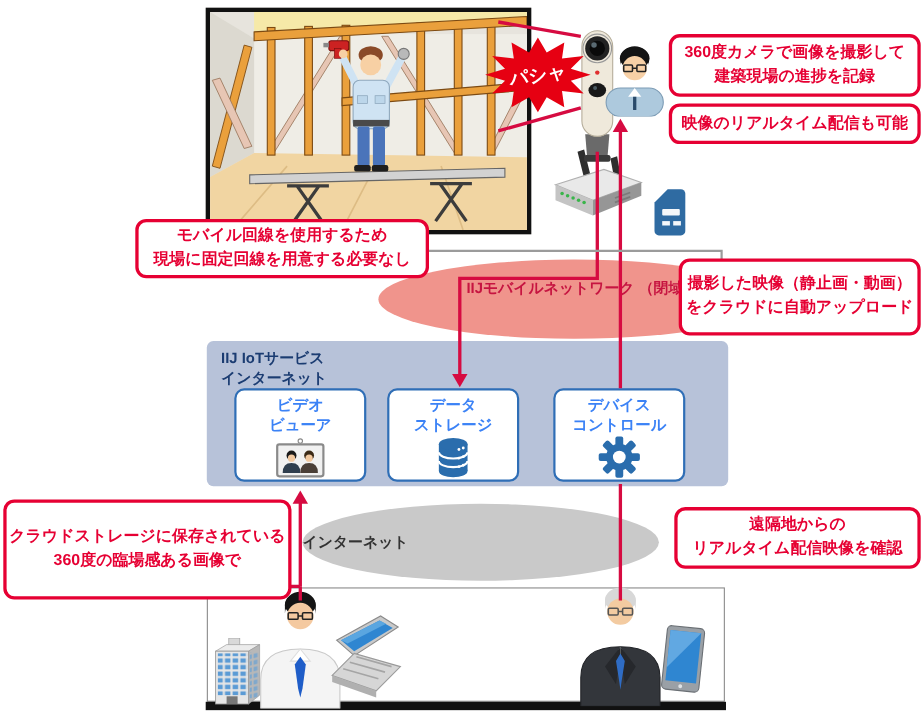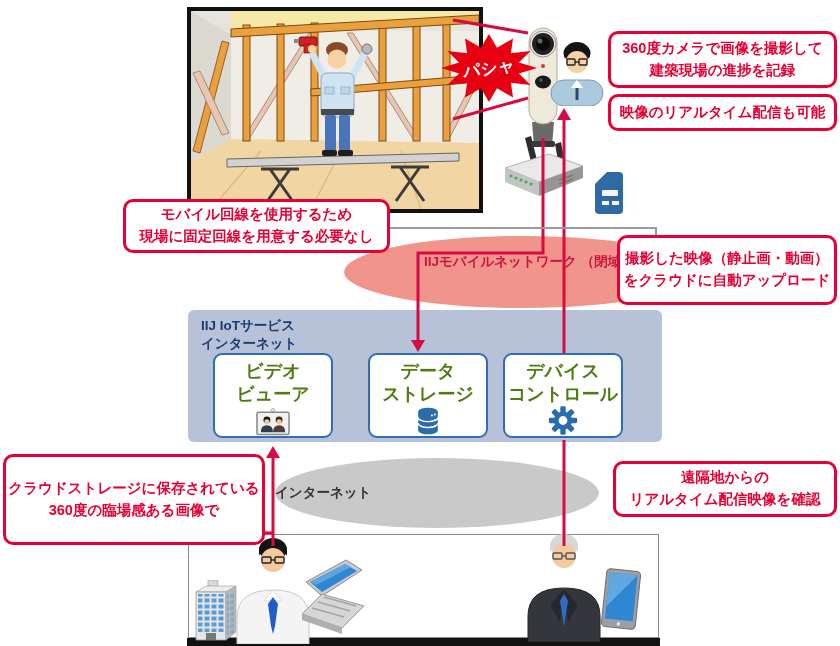--- a/index.html
+++ b/index.html
@@ -21,22 +21,22 @@
             display:flex;align-items:center;justify-content:flex-start;color:#333;
             font-weight:bold;font-size:13.5px;}
   
   #platform{position:absolute;left:188px;top:310px;width:474px;height:132px;
             background:#b7c2d9;border-radius:6px;z-index:2;text-decoration:underline;}
   #platform .title{position:absolute;left:13px;top:7px;color:#1b3c72;font-weight:bold;
                    font-size:13.5px;line-height:1.3;white-space:nowrap;}
   .svc{position:absolute;top:43px;width:120px;height:85px;background:#fff;
        border:2px solid #2f6eb6;border-radius:9px;display:flex;flex-direction:column;
        align-items:center;padding-top:5px;box-sizing:border-box;}
-  .svc .lbl{color:#4d7c0f;font-weight:bold;font-size:18px;line-height:1.25;text-align:center;}
-  #svc-viewer{left:25px}#svc-storage{left:180px}#svc-control{left:315px}
+  .svc .lbl{color:#3b82f6;font-weight:bold;font-size:14px;line-height:1.25;text-align:center;}
+  #svc-viewer{left:25px}#svc-storage{left:164px}#svc-control{left:315px}
   
   #photo{position:absolute;left:187px;top:7px;width:296px;height:206px;border:4px solid #111;
          box-sizing:border-box;background:#e7e4dd;z-index:2;}
   
   #bottom-frame{position:absolute;left:188px;top:534px;width:471px;height:104px;
                 border:1.5px solid #8a8a8a;box-sizing:border-box;z-index:1;}
   #bottom-bar{position:absolute;left:187px;top:638px;width:473px;height:8px;background:#111;z-index:1;}
   svg{display:block;}
   .z3{z-index:3}.z4{z-index:4}.z5{z-index:5}
 </style>

